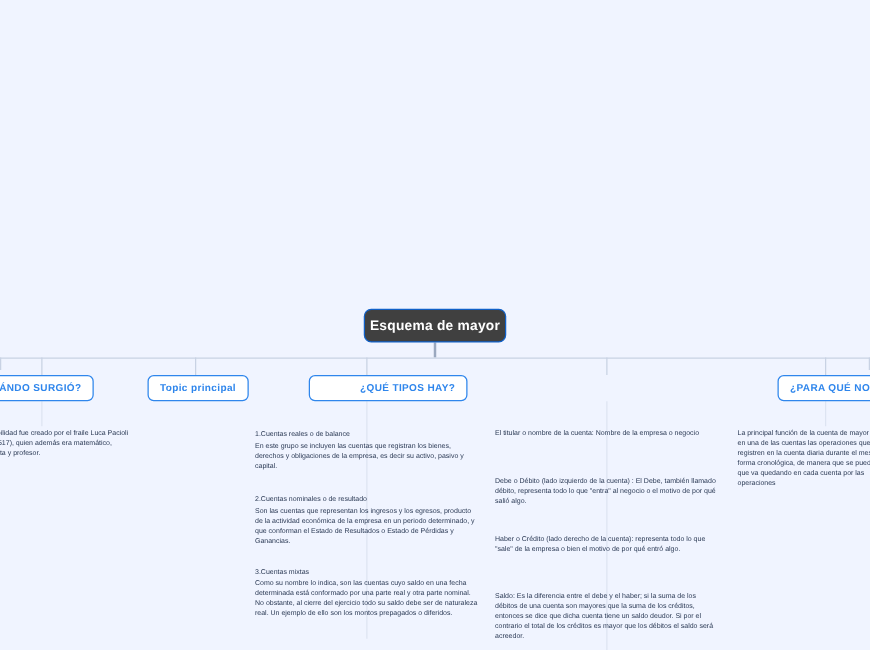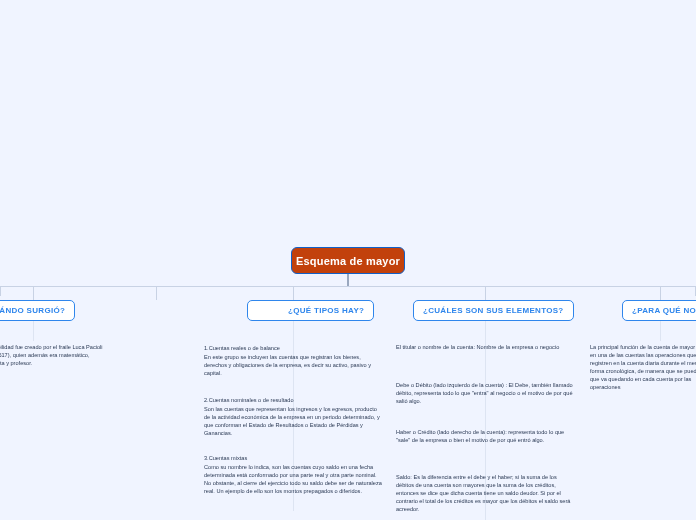--- a/index.html
+++ b/index.html
@@ -32,21 +32,21 @@
 
   .conn-faint { background: #dde4f2; }
 
   
   .root-node {
     position: absolute;
     left: 291px;
     top: 247px;
     width: 114px;
     height: 27px;
-    background: #c2410c;
+    background: #404040;
     border: 1px solid #1060c8;
     border-radius: 6px;
     color: #ffffff;
     font-size: 11px;
     font-weight: bold;
     letter-spacing: 0.2px;
     display: flex;
     align-items: center;
     justify-content: center;
     z-index: 5;
@@ -107,24 +107,24 @@
 
   <div class="conn v conn-faint" style="left:33px;  top:321px; height:20px;"></div>
   <div class="conn v conn-faint" style="left:293px; top:321px; height:190px;"></div>
   <div class="conn v conn-faint" style="left:485px; top:321px; height:200px;"></div>
   <div class="conn v conn-faint" style="left:660px; top:321px; height:20px;"></div>
 
   <div class="root-node">Esquema de mayor</div>
 
   <div class="branch-node" style="left:-28px;">¿CUÁNDO SURGIÓ?</div>
 
+  <div class="branch-node" style="left:118px;">Topic principal</div>
 
   <div class="branch-node" style="left:247px;padding-left:40px;">¿QUÉ TIPOS HAY?</div>
 
-  <div class="branch-node" style="left:413px;">¿CUÁLES SON SUS ELEMENTOS?</div>
 
   <div class="branch-node" style="left:622px;">¿PARA QUÉ NOS SIRVE?</div>
 
   <div class="leaf" style="left:-24px; top:344px; width:128px;">
     <span class="body">La contabilidad fue creado por el fraile Luca Pacioli (1445 - 1517), quien además era matemático, economista y profesor.</span>
   </div>
 
   <div class="leaf" style="left:204px; top:345px; width:178px;">
     <span class="lead">1.Cuentas reales o de balance</span>
     <span class="body">En este grupo se incluyen las cuentas que registran los bienes, derechos y obligaciones de la empresa, es decir su activo, pasivo y capital.</span>

